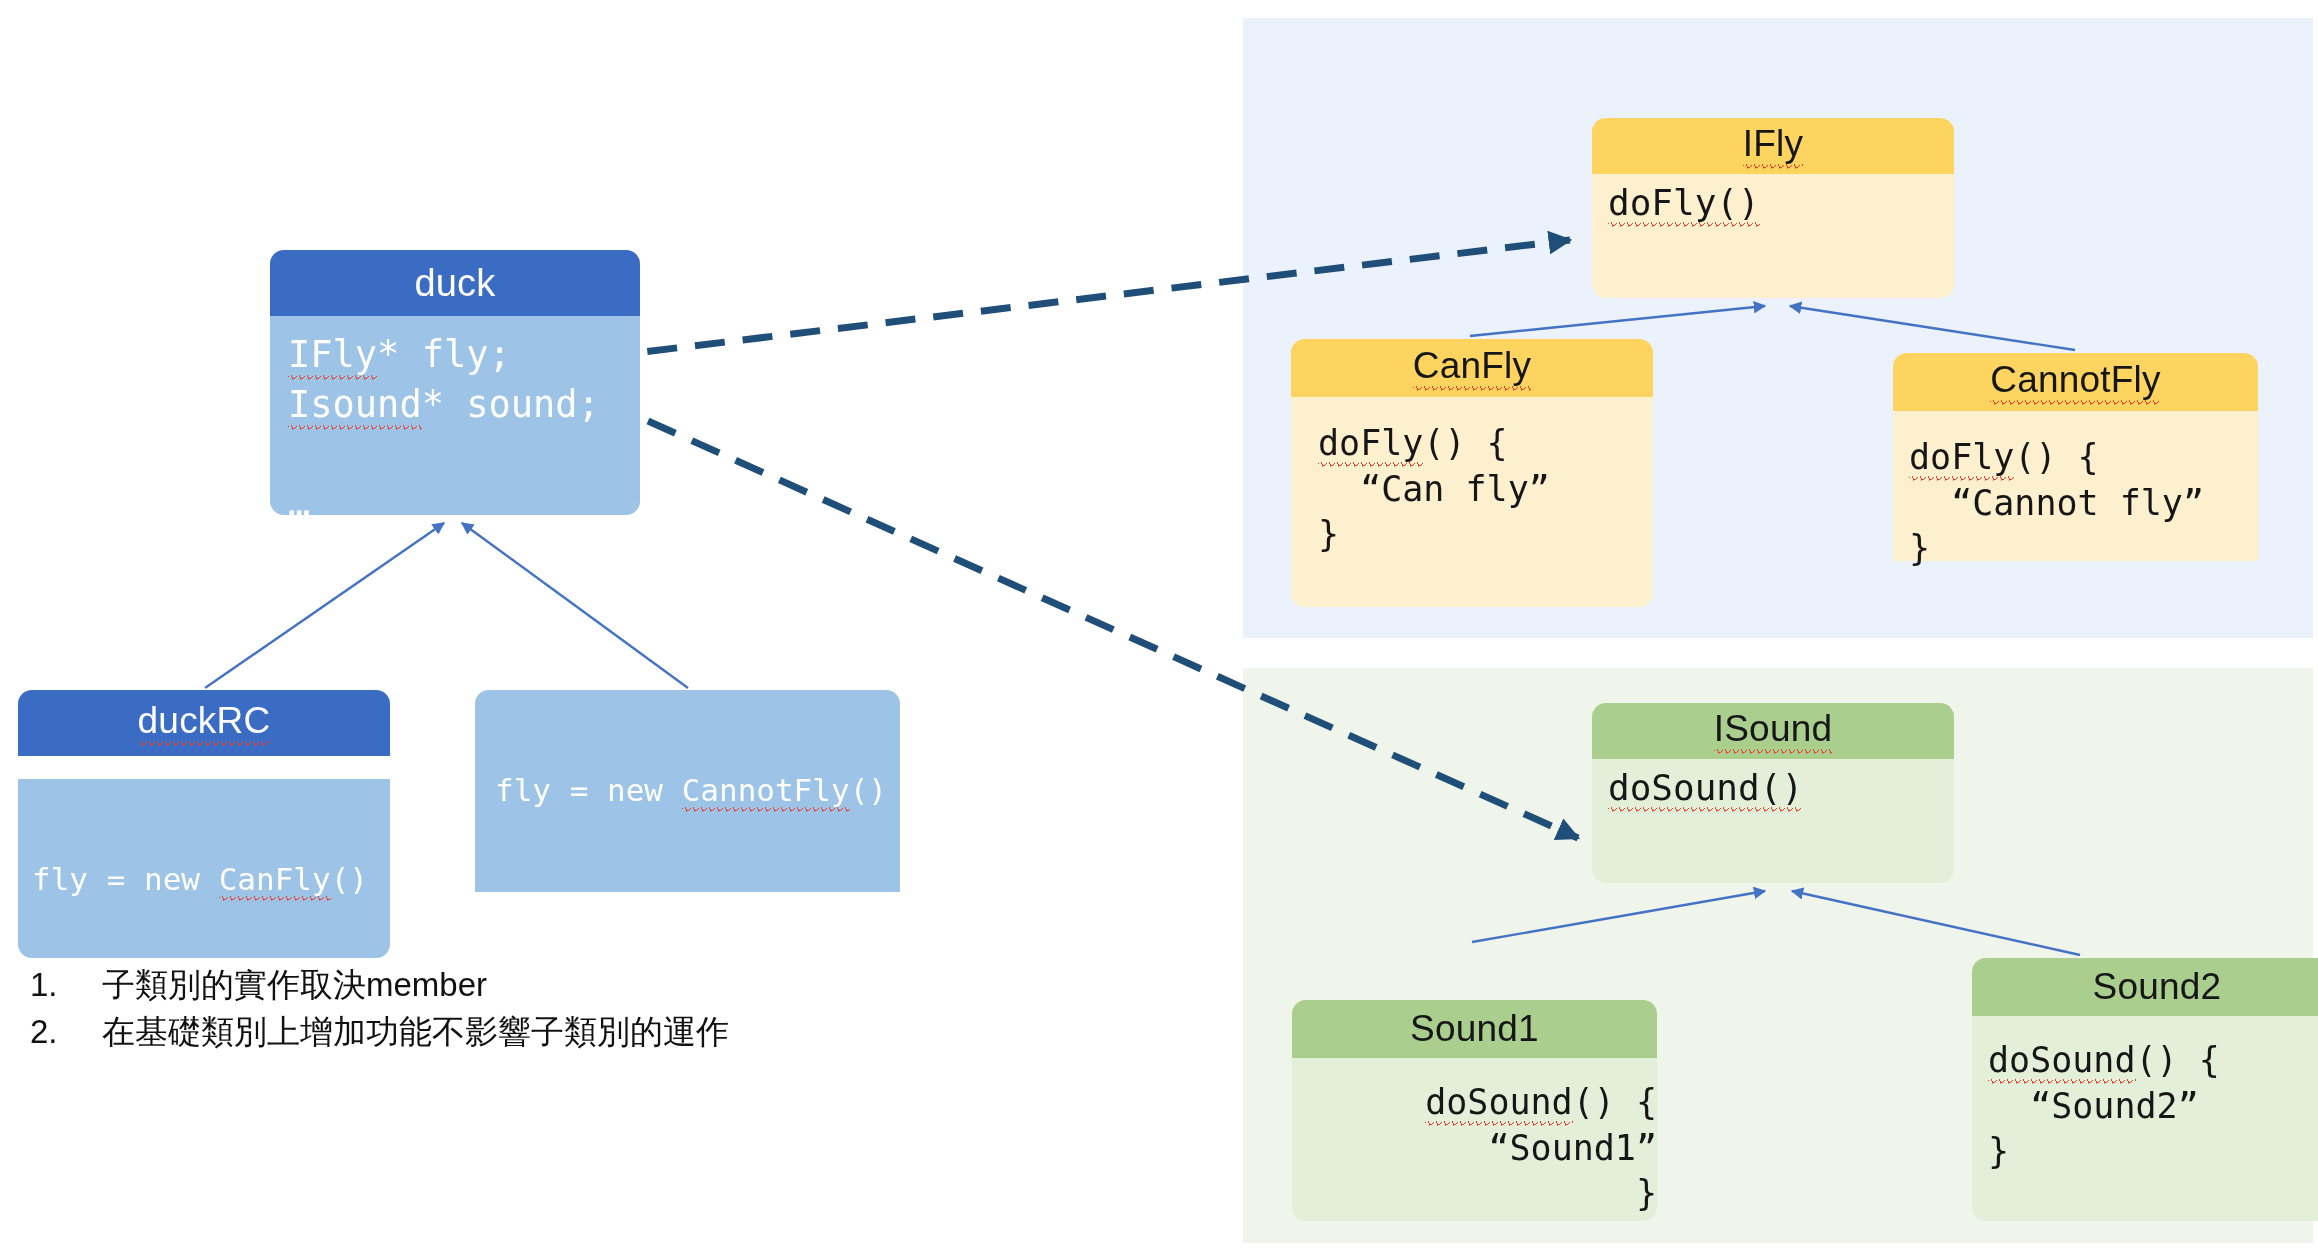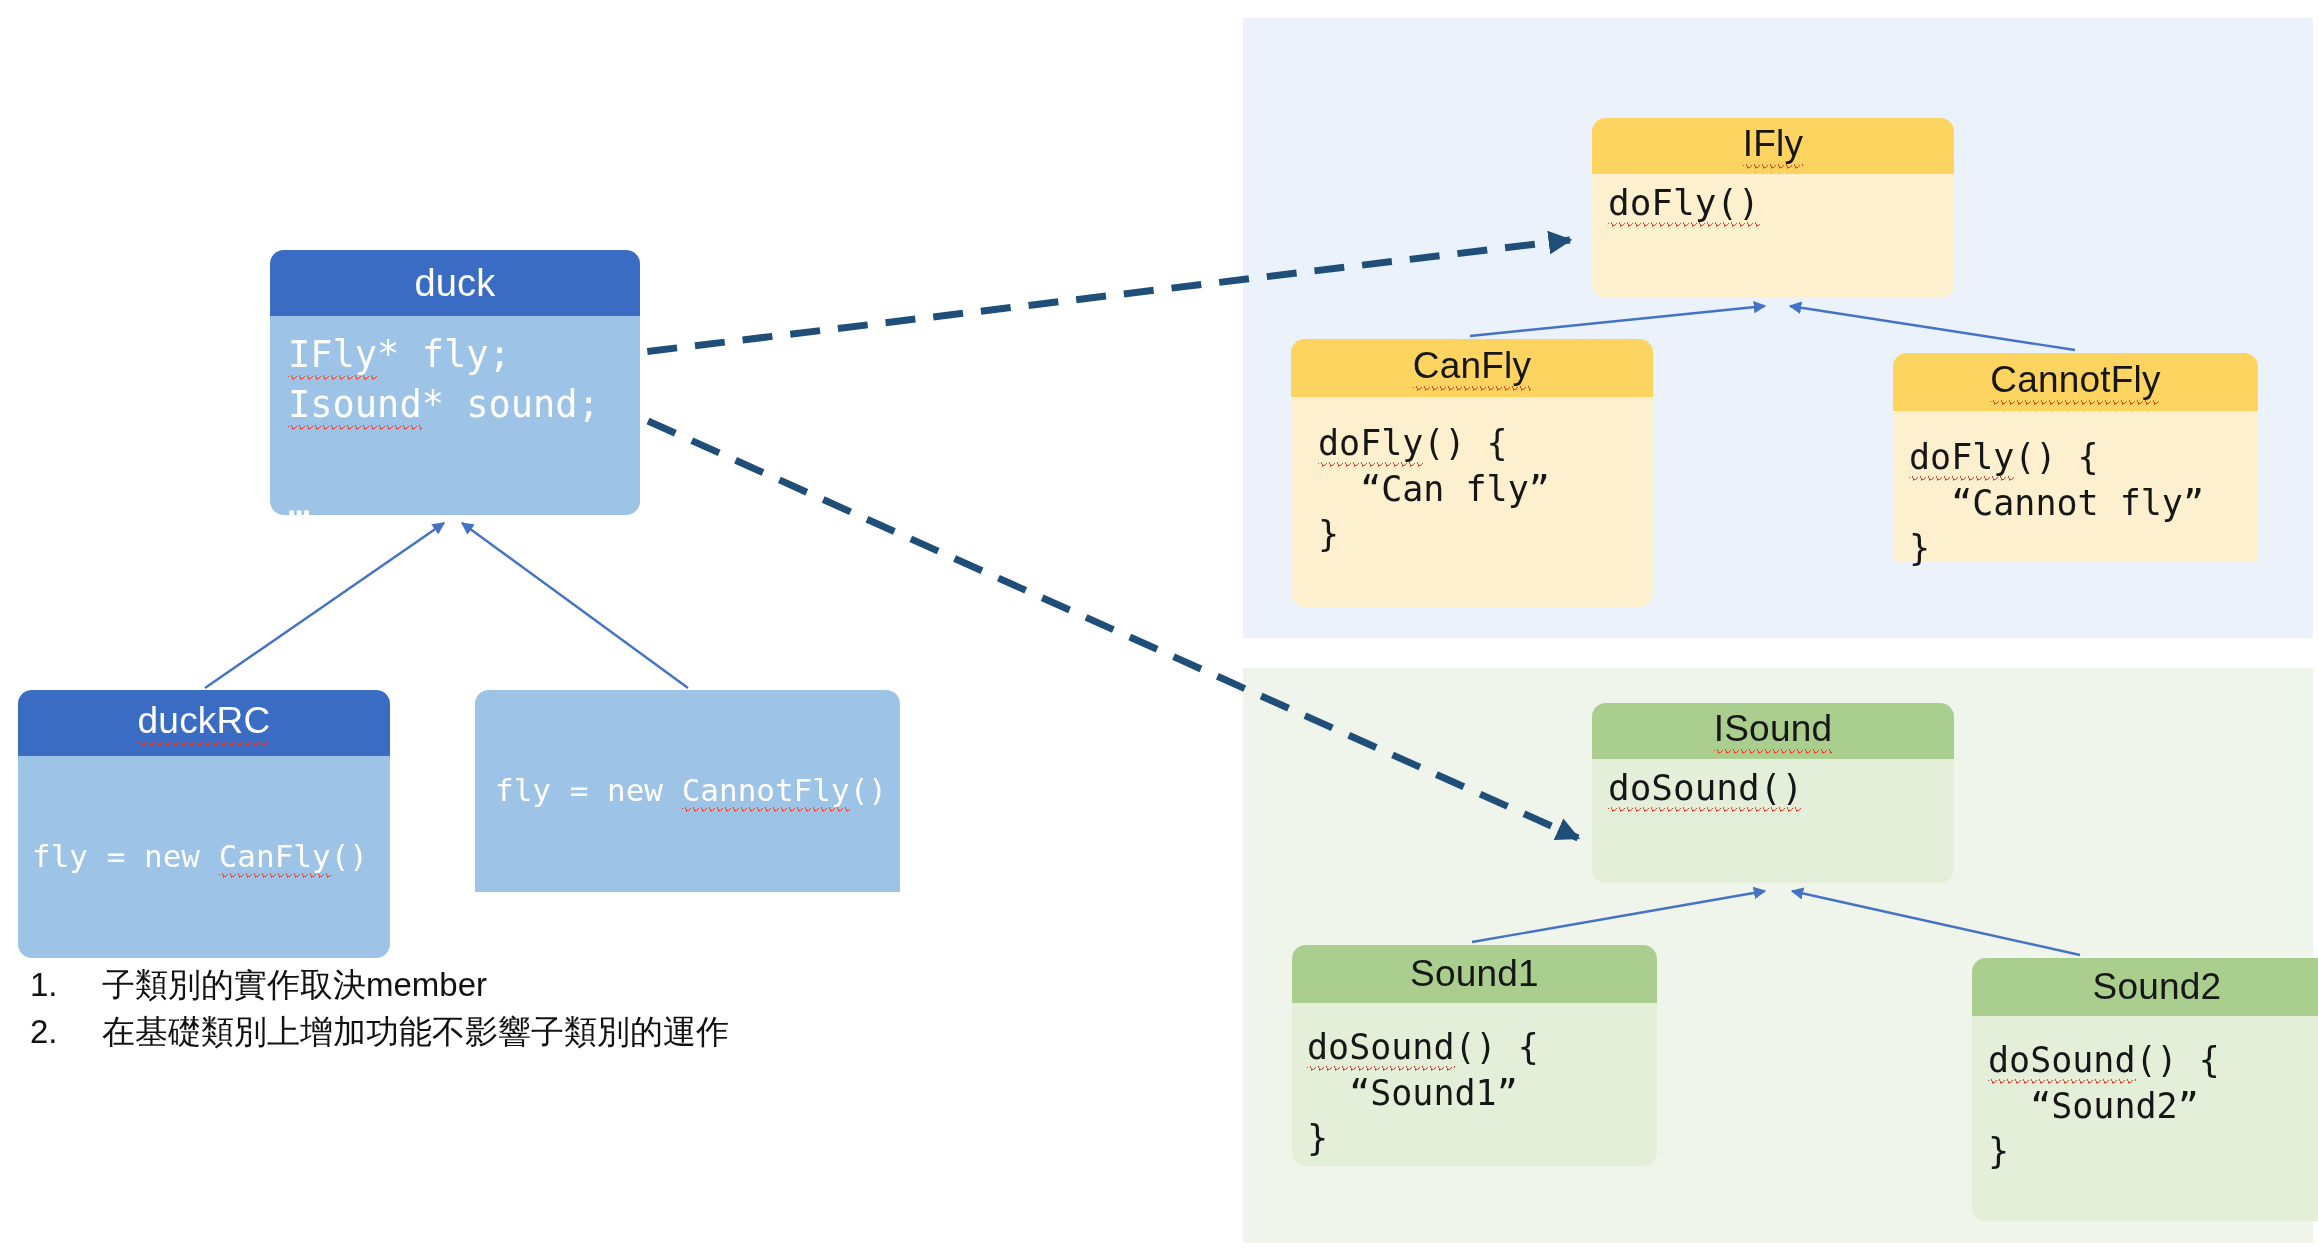--- a/index.html
+++ b/index.html
@@ -54,21 +54,21 @@
   }
   .ul{text-underline-offset:4px;text-decoration-thickness:2px;}
 
   
   #node-duck     {left:270px; top:250px; width:370px; height:265px;}
   #node-duck .hdr{height:66px;font-size:38px;}
   #node-duck .body{height:199px;padding:14px 18px 0 18px;font-size:37px;line-height:1.34;}
 
   #node-duckrc   {left:18px;  top:690px; width:372px; height:268px;}
   #node-duckrc .hdr{height:66px;}
-  #node-duckrc .body{height:202px;padding:80px 0 8px 14px;font-size:31px;}
+  #node-duckrc .body{height:202px;padding:80px 0 8px 14px;font-size:31px;margin-top:23px;}
 
   #node-duckwood {left:475px; top:690px; width:425px; height:268px;}
   #node-duckwood .hdr{height:66px;}
   #node-duckwood .body{height:202px;padding:80px 0 0 20px;font-size:31px;}
 
   #node-ifly     {left:1592px;top:118px; width:362px; height:180px;}
   #node-ifly .hdr{height:56px;}
   #node-ifly .body{height:124px;padding:6px 0 0 16px;font-size:36px;line-height:1.28;}
 
   #node-canfly   {left:1291px;top:339px; width:362px; height:268px;}
@@ -76,21 +76,21 @@
   #node-canfly .body{height:210px;padding:24px 0 0 27px;font-size:35px;line-height:1.30;}
 
   #node-cannotfly{left:1893px;top:353px; width:365px; height:268px;}
   #node-cannotfly .hdr{height:58px;}
   #node-cannotfly .body{height:150px;padding:24px 0 0 16px;font-size:35px;line-height:1.30;}
 
   #node-isound   {left:1592px;top:703px; width:362px; height:180px;}
   #node-isound .hdr{height:56px;}
   #node-isound .body{height:124px;padding:6px 0 0 16px;font-size:36px;line-height:1.28;}
 
-  #node-sound1   {left:1292px;top:945px; width:365px; height:221px;}
+  #node-sound1   {left:1292px;top:1000px; width:365px; height:221px;text-align:right;}
   #node-sound1 .hdr{height:58px;}
   #node-sound1 .body{height:205px;padding:22px 0 0 15px;font-size:35px;line-height:1.30;}
 
   #node-sound2   {left:1972px;top:958px; width:370px; height:263px;}
   #node-sound2 .hdr{height:58px;}
   #node-sound2 .body{height:205px;padding:22px 0 0 16px;font-size:35px;line-height:1.30;}
 
   
   #notes{position:absolute;left:30px;top:962px;width:900px;}
   .note-row{display:flex;align-items:flex-start;font-size:33px;color:#111;line-height:1.42;}

